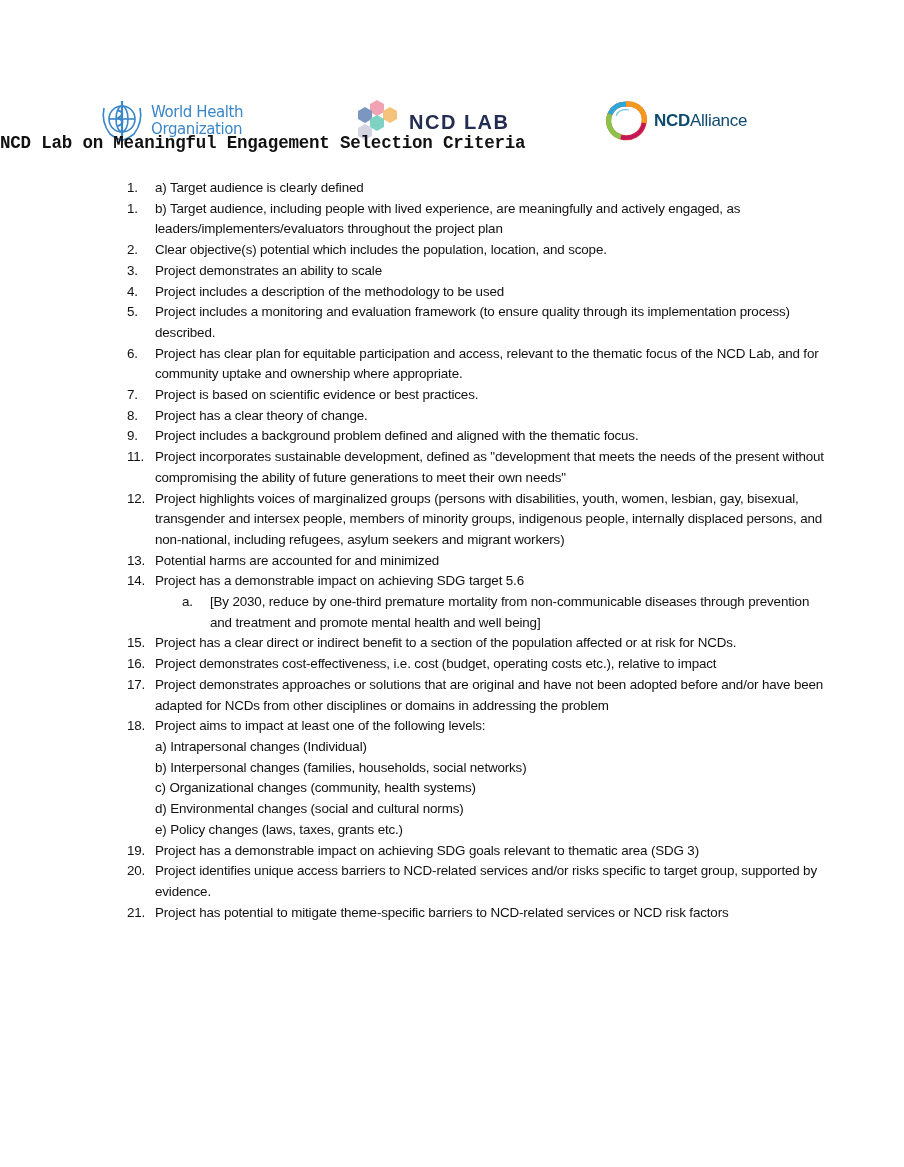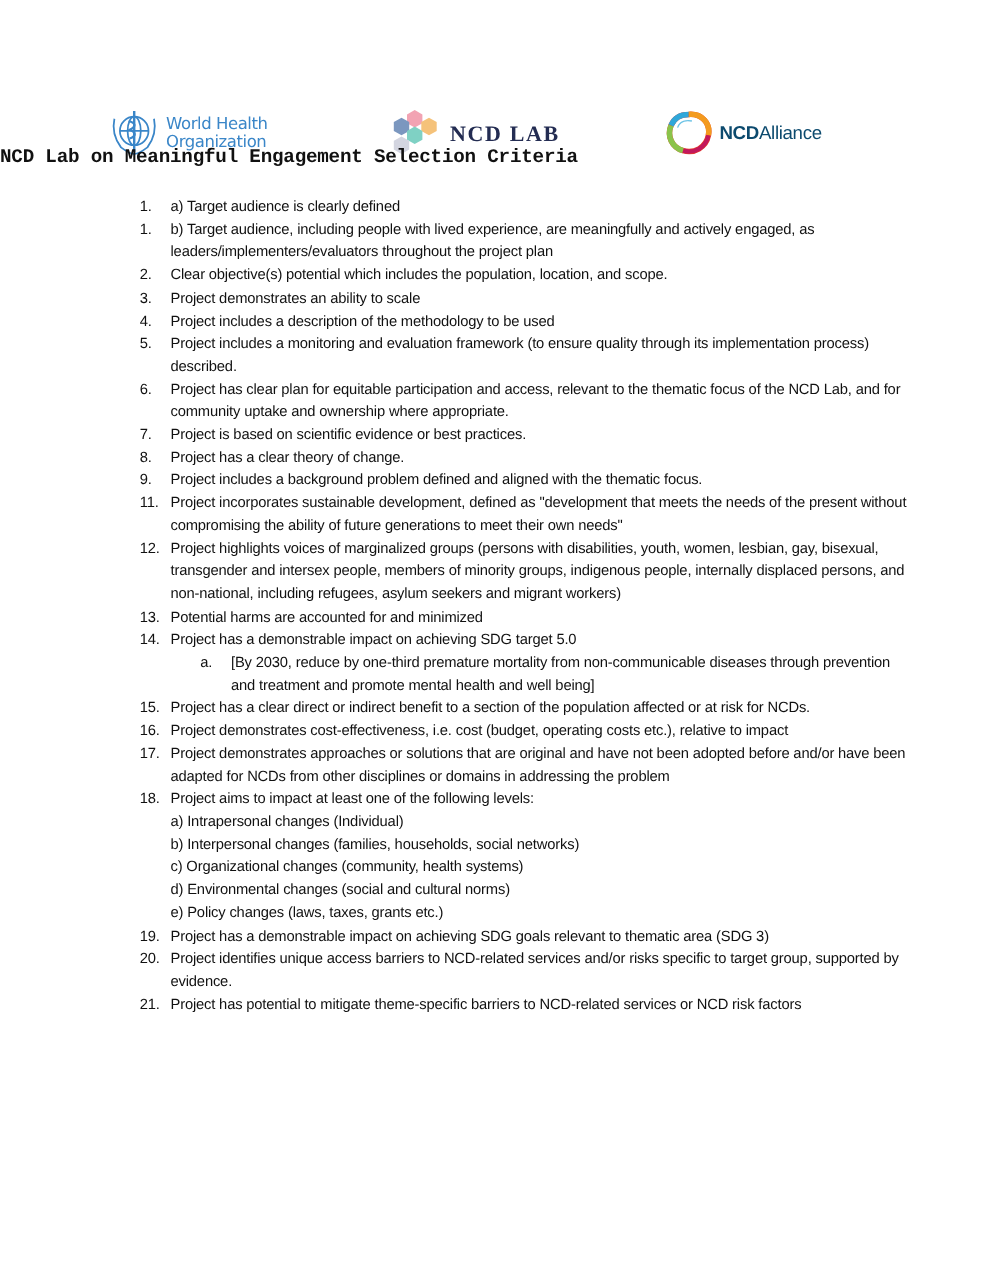--- a/index.html
+++ b/index.html
@@ -4,21 +4,21 @@
 <style>
   html, body { margin: 0; padding: 0; background: #ffffff; }
   body { width: 904px; height: 1167px; position: relative; overflow: hidden;
          font-family: "Liberation Sans", sans-serif; color: #111; }
   .logos { position: absolute; top: 46px; left: 0; width: 904px; height: 60px; }
   .logo { position: absolute; display: flex; align-items: center; margin-top: 48px; }
   .who { left: 98px; top: 4px; }
   .who-text { font-family: "DejaVu Sans", sans-serif; color: #3a86c8; font-size: 15px; line-height: 17px;
               font-weight: normal; letter-spacing: -0.4px; margin-left: 5px; }
   .ncdlab { left: 353px; top: 4px; }
-  .ncdlab-text { font-family: Liberation Serif, serif; font-weight: bold; color: #232c52;
+  .ncdlab-text { font-family: Liberation Sans, sans-serif; font-weight: bold; color: #232c52;
                  font-size: 20px; letter-spacing: 1.5px; margin-left: 8px; }
   .ncda { left: 604px; top: 6px; }
   .ncda-text { font-family: "Liberation Sans", sans-serif; font-size: 17px; color: #0c4a6e; margin-left: 6px; letter-spacing: -0.3px; }
   .ncda-text b { font-weight: bold; }
   h1 { position: absolute; top: 133px; left: 0; width: 904px; text-align: left; margin: 0;
        font-family: Liberation Mono, monospace; font-size: 17.5px; font-weight: bold; color: #111; letter-spacing: -0.2px; }
   .list { position: absolute; top: 178px; left: 127px; width: 700px;
           font-family: "Liberation Sans", sans-serif; font-size: 13.4px; line-height: 20.7px; color: #111; letter-spacing: -0.15px; }
   .item { display: flex; }
   .num { width: 28px; flex: none; }
@@ -122,21 +122,21 @@
     <div class="item">
       <span class="num">12.</span>
       <span class="txt">Project highlights voices of marginalized groups (persons with disabilities, youth, women, lesbian, gay, bisexual, transgender and intersex people, members of minority groups, indigenous people, internally displaced persons, and non-national, including refugees, asylum seekers and migrant workers)</span>
     </div>
     <div class="item">
       <span class="num">13.</span>
       <span class="txt">Potential harms are accounted for and minimized</span>
     </div>
     <div class="item">
       <span class="num">14.</span>
-      <span class="txt">Project has a demonstrable impact on achieving SDG target 5.0</span>
+      <span class="txt">Project has a demonstrable impact on achieving SDG target 5.6</span>
     </div>
     <div class="sub">
       <span class="num">a.</span>
       <span class="txt">[By 2030, reduce by one-third premature mortality from non-communicable diseases through prevention and treatment and promote mental health and well being]</span>
     </div>
     <div class="item">
       <span class="num">15.</span>
       <span class="txt">Project has a clear direct or indirect benefit to a section of the population affected or at risk for NCDs.</span>
     </div>
     <div class="item">

